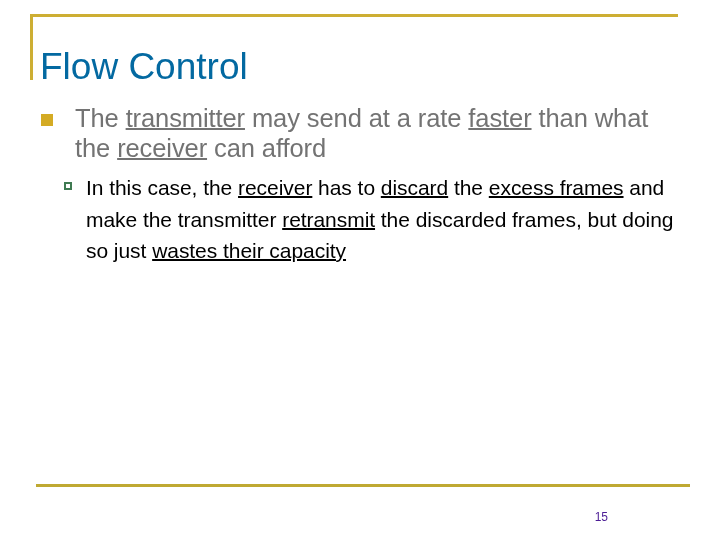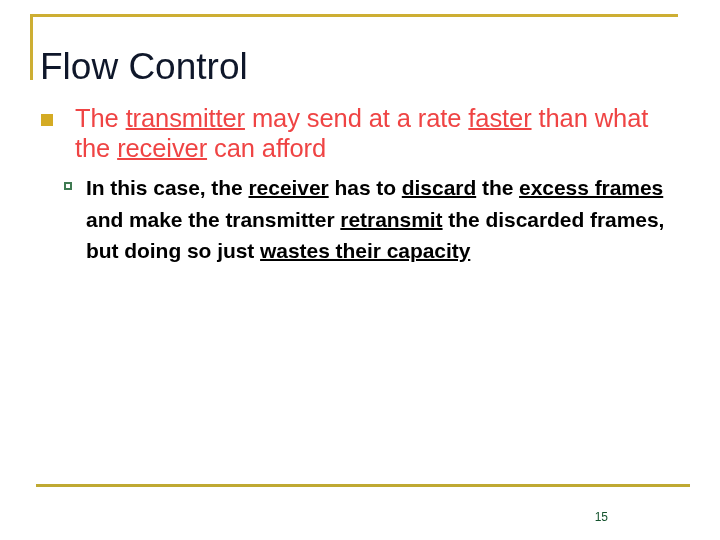--- a/index.html
+++ b/index.html
@@ -47,21 +47,21 @@
     height: 3px;
     background: #bfa932;
   }
 
   
   .title {
     position: absolute;
     left: 40px;
     top: 20px;
     width: 620px;
-    color: #0f172a;
+    color: #0369a1;
     font-size: 37px;
     line-height: 44px;
     font-weight: normal;
     letter-spacing: 0px;
     white-space: nowrap;
   }
 
   
   .body {
     position: absolute;
@@ -78,34 +78,33 @@
   }
   .bullet-l1 .marker {
     flex: 0 0 auto;
     width: 12px;
     height: 12px;
     background: #d4ab24;
     margin: 11px 22px 0 11px;
   }
   .bullet-l1 .text {
     flex: 1 1 auto;
-    color: #ef4444;
+    color: #737373;
     font-size: 25.5px;
     line-height: 30px;
     letter-spacing: -0.1px;
   }
 
   .sub-block {
     margin: 9px 0 10px 0;
   }
   .bullet-l2 {
     position: relative;
     display: flex;
     align-items: flex-start;
-    font-weight: bold;
   }
   .bullet-l2 .marker {
     flex: 0 0 auto;
     width: 8px;
     height: 8px;
     border: 2px solid #3f7a52;
     background: #ffffff;
     box-sizing: border-box;
     margin: 10px 14px 0 34px;
   }
@@ -119,21 +118,21 @@
 
   u { text-decoration: underline; text-underline-offset: 1px; }
 
   
   .page-number {
     position: absolute;
     left: 560px;
     top: 510px;
     width: 48px;
     text-align: right;
-    color: #14532d;
+    color: #4c1d95;
     font-size: 12px;
     line-height: 14px;
   }
 </style>
 </head>
 <body>
 
 <div class="slide">
 
   <div class="rule-top"></div>

